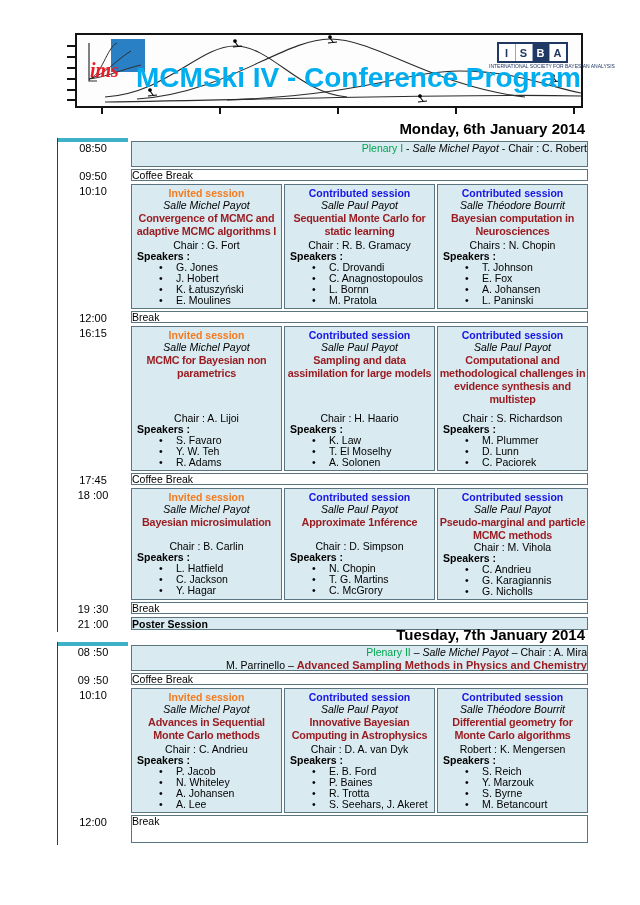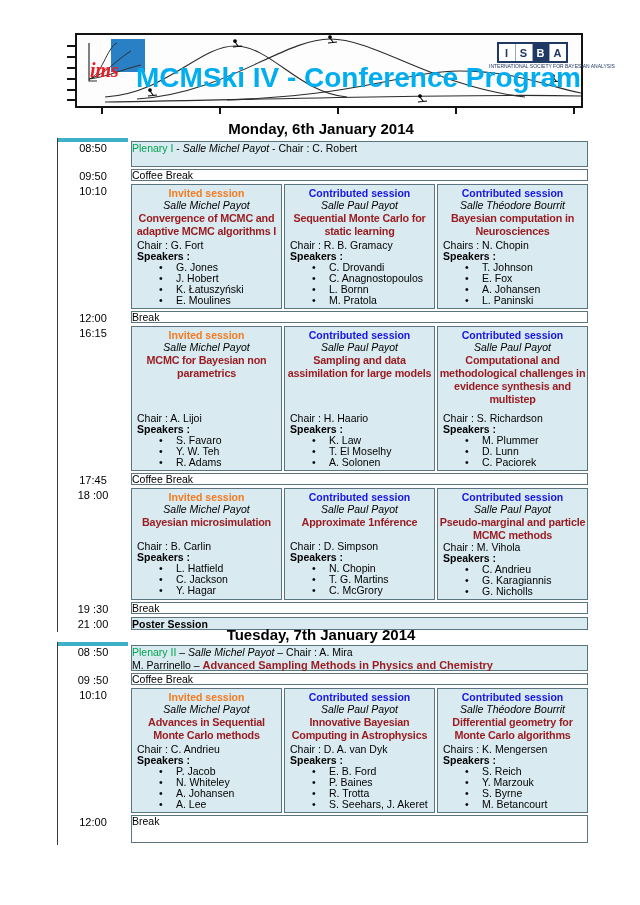--- a/index.html
+++ b/index.html
@@ -23,47 +23,47 @@
         font-style:italic;font-weight:bold;font-size:20px;color:#EC1C24;text-align:right;}
   
   .isba{position:absolute;right:6px;top:7px;width:86px;text-align:center;}
   .isba .box{display:inline-flex;border:2px solid #1F3864;background:#fff;}
   .isba .seg{width:16px;height:17px;display:flex;align-items:center;justify-content:center;
         font-weight:bold;font-size:11px;color:#1F3864;border-left:1px solid #9aa7c0;}
   .isba .seg:first-child{border-left:none;}
   .isba .seg.b{background:#1F3864;color:#fff;}
   .isba .sub{font-size:5px;line-height:5px;color:#1F3864;margin-top:1px;white-space:nowrap;}
   
-  .day-title{position:absolute;left:57px;width:528px;text-align:center;
+  .day-title{position:absolute;left:57px;width:528px;text-align:right;
         font-weight:bold;font-size:15px;}
   #d0-title{top:120px;} #d1-title{top:626px;}
   .day-grid{position:absolute;left:57px;width:428px;}
   #d0-grid{top:141px;} #d1-grid{top:645px;}
   .strip{position:absolute;left:0;top:-3px;width:71px;height:4px;background:#3EB1C8;}
   .leftline{position:absolute;left:0;top:-3px;bottom:0;width:1px;background:#3a3a3a;}
   .row{display:grid;grid-template-columns:72px 151px 151px 151px;column-gap:2px;margin-bottom:2px;}
   .time{font-size:11px;padding-top:1px;text-align:center;}
   .cell{border:1px solid #5B7580;box-sizing:border-box;}
   .span3{grid-column:2/5;}
-  .plenary{background:#D9EAF1;text-align:left;font-size:10.5px;line-height:13px;height:26px;}
+  .plenary{background:#D9EAF1;text-align:right;font-size:10.5px;line-height:13px;height:26px;}
   .green{color:#00A550;}
   .it{font-style:italic;}
   .dr{color:#9A1B1F;font-weight:bold;font-size:11px;}
   .brk{background:#fff;font-size:10.5px;line-height:11px;height:12px;}
   .brk.hl{background:#D9EAF1;font-weight:bold;height:13px;line-height:12px;}
   .brk.tall{height:28px;}
   .session{background:#D9EAF1;font-size:10.5px;line-height:11px;padding:2px 5px;}
   .shead{text-align:center;}
   .kind{font-weight:bold;line-height:12px;}
   .kind.invited{color:#F47B20;}
   .kind.contributed{color:#1414E8;}
   .room{font-style:italic;line-height:12px;}
   .stitle{color:#9A1B1F;font-weight:bold;font-size:10.8px;line-height:13px;
         letter-spacing:-0.2px;margin:1px -4px 0;}
-  .chair{line-height:11px;}
+  .chair{line-height:11px;text-align:center;}
   .spk-label{font-weight:bold;line-height:11px;}
   ul.spk{list-style:none;margin:0;padding:0 0 0 22px;}
   ul.spk li{line-height:11px;white-space:nowrap;}
   ul.spk li::before{content:"\2022";display:inline-block;width:17px;}
   
   .d0r2 .session{min-height:123px;} .d0r2 .shead{min-height:53px;}
   .d0r4 .session{min-height:143px;} .d0r4 .shead{min-height:84px;}
   .d0r6 .session{min-height:108px;} .d0r6 .shead{min-height:50px;}
   .d1r2 .session{min-height:123px;} .d1r2 .shead{min-height:53px;}
 </style>
@@ -357,21 +357,21 @@
           <li>R. Trotta</li>
           <li>S. Seehars, J. Akeret</li>
         </ul>
       </div>
       <div class="cell session">
         <div class="shead">
           <div class="kind contributed">Contributed session</div>
           <div class="room it">Salle Théodore Bourrit</div>
           <div class="stitle">Differential geometry for Monte Carlo algorithms</div>
         </div>
-        <div class="chair">Chairs : K. Mengersen</div>
+        <div class="chair">Robert : K. Mengersen</div>
         <div class="spk-label">Speakers :</div>
         <ul class="spk">
           <li>S. Reich</li>
           <li>Y. Marzouk</li>
           <li>S. Byrne</li>
           <li>M. Betancourt</li>
         </ul>
       </div>
     </div>
     <div class="row d1r3">

